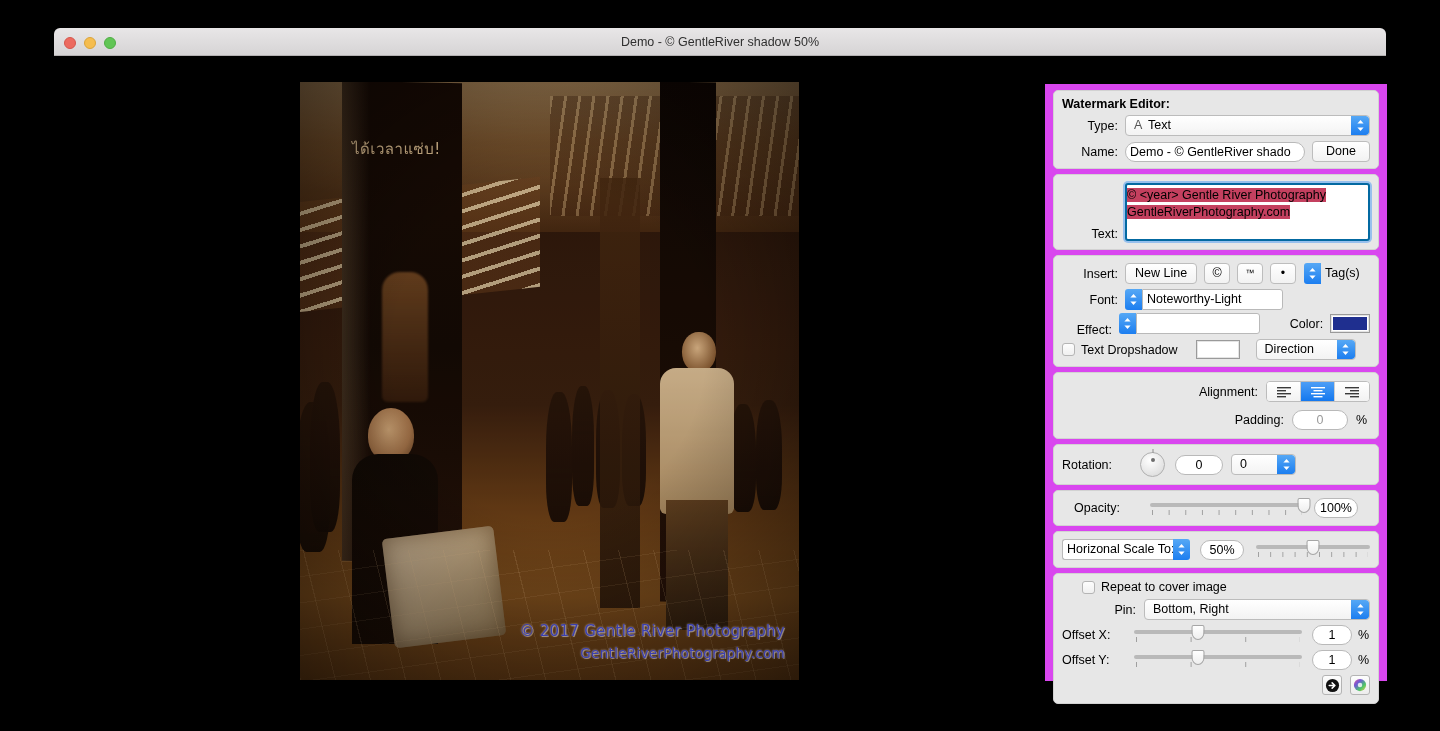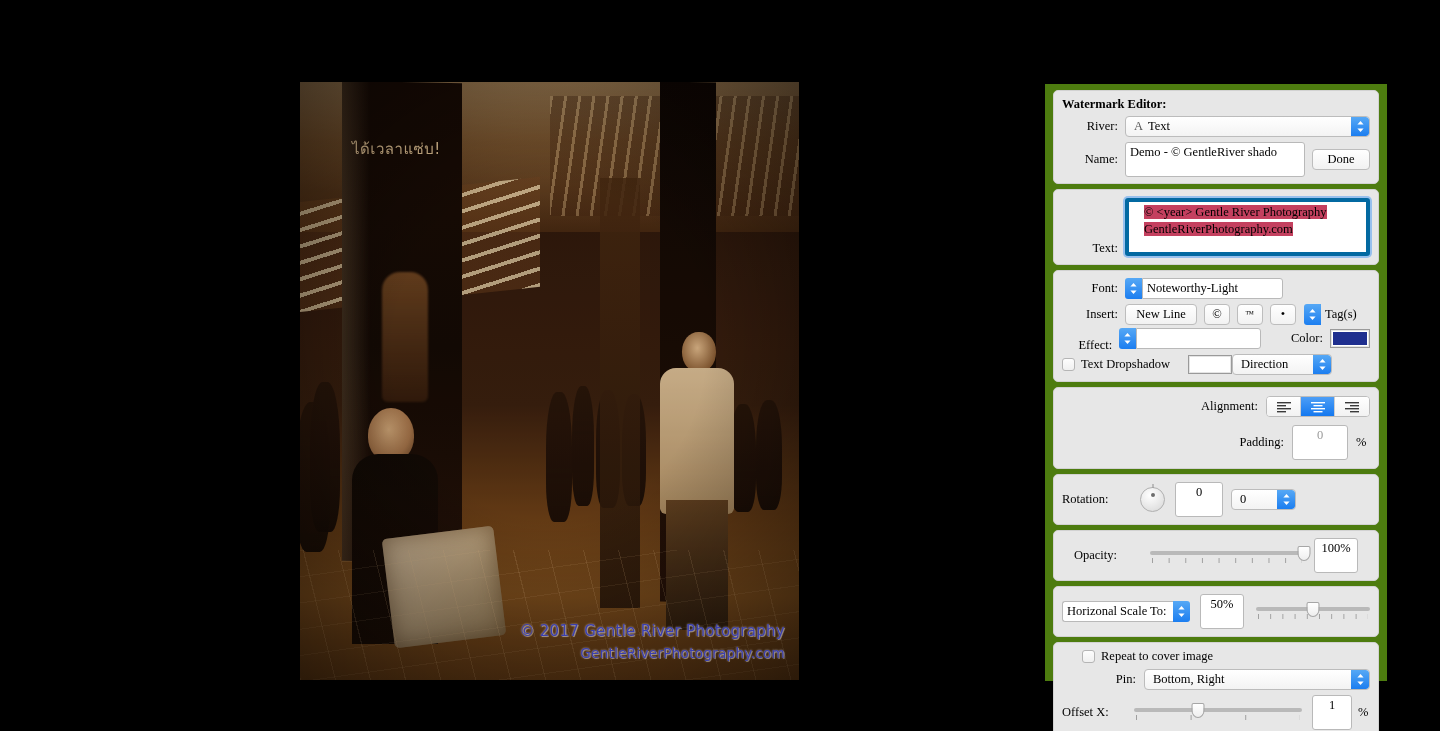--- a/index.html
+++ b/index.html
@@ -197,23 +197,22 @@
 
   
   #inspector {
     position: absolute; left: 990px; top: 28px;
     width: 342px; height: 597px;
     background: #ececec;
     border-left: 1px solid #000;
   }
   #inspector-inner {
     position: absolute; left: 0; top: 0; width: 342px; height: 597px;
-    background: #4d7c0f;
+    background: #d946ef;
     padding: 6px 8px 0 8px;
-    font-family: Liberation Serif, serif;
   }
 
   .group {
     background: #e7e7e7;
     border: 1px solid #d2d2d2;
     border-radius: 5px;
     margin-bottom: 5px;
     padding: 6px 8px;
     position: relative;
   }
@@ -222,21 +221,21 @@
 
   .lbl {
     font-size: 12.5px; color: #000; white-space: nowrap;
   }
   .lbl-b { font-weight: bold; }
   .lbl-r { text-align: right; }
 
   
   .tfield {
     background: #fff; border: 1px solid #b9b9b9;
-    border-radius: 3px; height: 35px;
+    border-radius: 10px; height: 20px;
     font-size: 12.5px; color: #000;
     padding: 0 4px; line-height: 18px;
     overflow: hidden; white-space: nowrap;
   }
   .tfield.center { text-align: center; }
   .tfield.gray { color: #9a9a9a; }
 
   
   .popup {
     position: relative; height: 21px;
@@ -342,36 +341,42 @@
   .icbtn {
     width: 20px; height: 20px; border-radius: 3px;
     background: linear-gradient(to bottom,#fdfdfd,#ededed);
     border: 1px solid #b4b4b4;
     display: flex; align-items: center; justify-content: center;
   }
 
   
   #text-area {
     background: #fff;
-    border: 4px solid #0369a1;
+    border: 2px solid #0369a1;
     border-radius: 3px;
     box-shadow: 0 0 0 2px rgba(108,170,240,.65);
-    height: 58px; padding: 2px 15px;
+    height: 58px; padding: 2px 0;
     font-size: 12.5px; line-height: 17px; color: #000;
     overflow: hidden;
   }
   #text-area span.sel { background: #c4405f; color: #000; }
 
   .aglyph { display:block; }
 </style>
 </head>
 <body>
 
 <div id="app-window">
 
+  <div id="titlebar">
+    <div class="traffic" id="tl-close"></div>
+    <div class="traffic" id="tl-min"></div>
+    <div class="traffic" id="tl-max"></div>
+    <div id="window-title">Demo -  © GentleRiver shadow 50%</div>
+  </div>
 
   <div id="canvas-area">
 
     <div id="photo-wrap">
       <div id="photo">
         <div class="ph" id="ph-ceiling"></div>
         <div class="ph" id="ph-beams"></div>
         <div class="ph" id="ph-lights"></div>
 
         <div class="crowd" style="left:10px;  top:300px; width:30px;  height:150px;"></div>
@@ -410,21 +415,21 @@
     </div>
 
     <div id="inspector">
       <div id="inspector-inner">
 
         <div class="group">
           <div class="row" style="margin-bottom:4px;">
             <div class="lbl lbl-b">Watermark Editor:</div>
           </div>
           <div class="row">
-            <div class="lbl lbl-r" style="width:56px;">River:</div>
+            <div class="lbl lbl-r" style="width:56px;">Type:</div>
             <div class="popup" style="flex:1; margin-left:7px; padding-left:22px;">
               <span style="position:absolute;left:8px;top:0;font-size:12.5px;color:#555;line-height:19px;">A</span>
               <span>Text</span>
               <span class="arrows-right">
                 <span class="chev">
                     <svg width="9" height="13" viewBox="0 0 9 13">
                       <path d="M4.5 1 L7.6 4.6 L1.4 4.6 Z" fill="#fff"></path>
                       <path d="M4.5 12 L7.6 8.4 L1.4 8.4 Z" fill="#fff"></path>
                     </svg>
                   </span>
@@ -442,54 +447,54 @@
           <div class="row" style="align-items:flex-end;">
             <div class="lbl lbl-r" style="width:56px; padding-top:2px;">Text:</div>
             <div id="text-area" style="flex:1; margin-left:7px;">
               <div><span class="sel" style="background: rgb(196, 64, 95);">© &lt;year&gt; Gentle River Photography</span></div>
               <div><span class="sel" style="background: rgb(196, 64, 95);">GentleRiverPhotography.com</span></div>
             </div>
           </div>
         </div>
 
         <div class="group" style="padding-top:7px;">
-          <div class="row">
-            <div class="lbl lbl-r" style="width:56px;">Font:</div>
-            <div style="display:flex; margin-left:7px; width:158px;">
-              <div class="stepper-left">
-                <span class="chev">
-                    <svg width="9" height="13" viewBox="0 0 9 13">
-                      <path d="M4.5 1 L7.6 4.6 L1.4 4.6 Z" fill="#fff"></path>
-                      <path d="M4.5 12 L7.6 8.4 L1.4 8.4 Z" fill="#fff"></path>
-                    </svg>
-                  </span>
-              </div>
-              <div class="tfield" style="flex:1; height:21px; line-height:19px; border-radius:0 3px 3px 0;">Noteworthy-Light</div>
-            </div>
-          </div>
-
           <div class="row">
             <div class="lbl lbl-r" style="width:56px;">Insert:</div>
             <div class="btn" style="margin-left:7px; width:72px;">New Line</div>
             <div class="btn sq" style="margin-left:7px;">©</div>
             <div class="btn sq" style="margin-left:7px; font-size:9px;">™</div>
             <div class="btn sq" style="margin-left:7px;">•</div>
             <div style="display:flex; margin-left:8px;">
               <div class="stepper-left">
                 <span class="chev">
                     <svg width="9" height="13" viewBox="0 0 9 13">
                       <path d="M4.5 1 L7.6 4.6 L1.4 4.6 Z" fill="#fff"></path>
                       <path d="M4.5 12 L7.6 8.4 L1.4 8.4 Z" fill="#fff"></path>
                     </svg>
                   </span>
               </div>
               <div class="lbl" style="line-height:21px; padding-left:4px;">Tag(s)</div>
             </div>
           </div>
 
+          <div class="row">
+            <div class="lbl lbl-r" style="width:56px;">Font:</div>
+            <div style="display:flex; margin-left:7px; width:158px;">
+              <div class="stepper-left">
+                <span class="chev">
+                    <svg width="9" height="13" viewBox="0 0 9 13">
+                      <path d="M4.5 1 L7.6 4.6 L1.4 4.6 Z" fill="#fff"></path>
+                      <path d="M4.5 12 L7.6 8.4 L1.4 8.4 Z" fill="#fff"></path>
+                    </svg>
+                  </span>
+              </div>
+              <div class="tfield" style="flex:1; height:21px; line-height:19px; border-radius:0 3px 3px 0;">Noteworthy-Light</div>
+            </div>
+          </div>
+
           <div class="row" style="margin-top:-2px;">
             <div class="lbl lbl-r" style="width:56px; position:relative; top:6px; overflow:hidden; height:13px;">Effect:</div>
             <div style="display:flex; margin-left:7px; width:158px;">
               <div class="stepper-left">
                 <span class="chev">
                     <svg width="9" height="13" viewBox="0 0 9 13">
                       <path d="M4.5 1 L7.6 4.6 L1.4 4.6 Z" fill="#fff"></path>
                       <path d="M4.5 12 L7.6 8.4 L1.4 8.4 Z" fill="#fff"></path>
                     </svg>
                   </span>
@@ -501,21 +506,21 @@
               <div id="color-swatch" style="background: rgb(31, 47, 143);"></div>
             </div>
           </div>
 
           <div class="row">
             <div class="cbox"></div>
             <div class="lbl">Text Dropshadow</div>
             <div class="well" style="margin-left:18px;">
               <div id="shadow-swatch" style="background: rgb(255, 255, 255);"></div>
             </div>
-            <div class="popup" style="width:100px;">
+            <div class="popup" style="margin-left:16px; width:100px;">
               <span>Direction</span>
               <span class="arrows-right">
                 <span class="chev">
                     <svg width="9" height="13" viewBox="0 0 9 13">
                       <path d="M4.5 1 L7.6 4.6 L1.4 4.6 Z" fill="#fff"></path>
                       <path d="M4.5 12 L7.6 8.4 L1.4 8.4 Z" fill="#fff"></path>
                     </svg>
                   </span>
               </span>
             </div>

